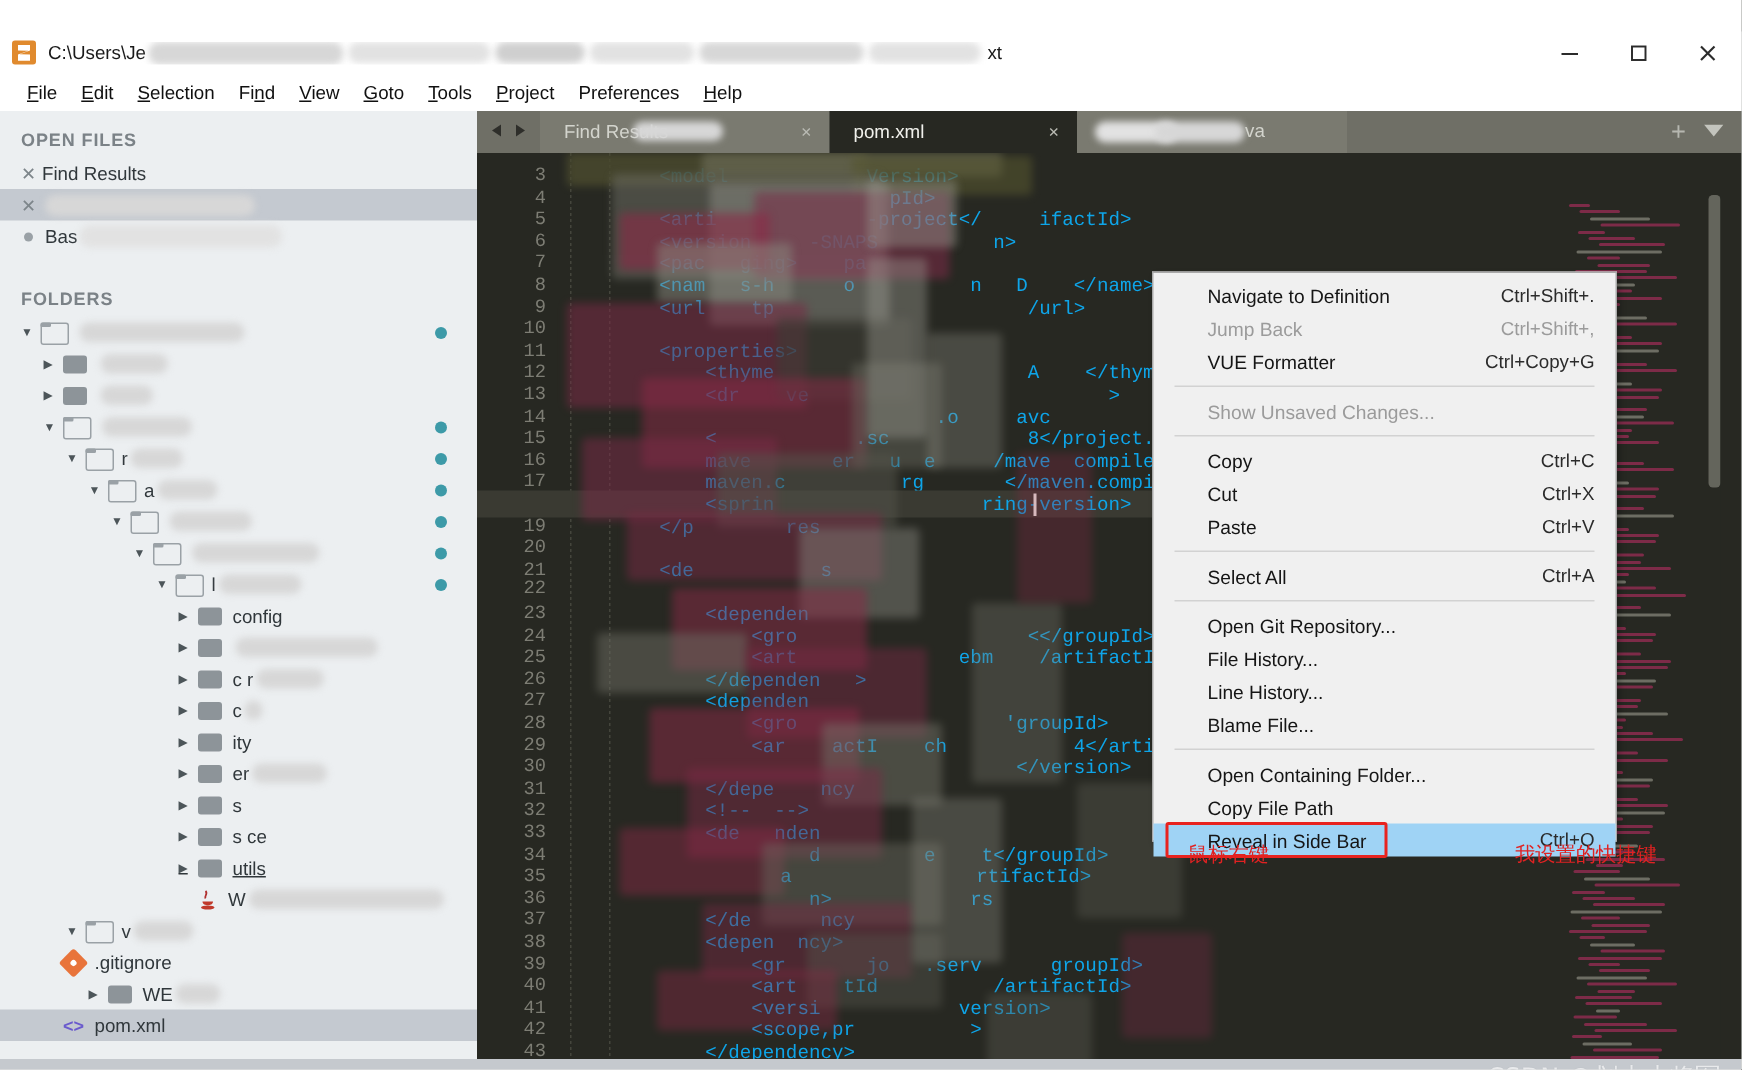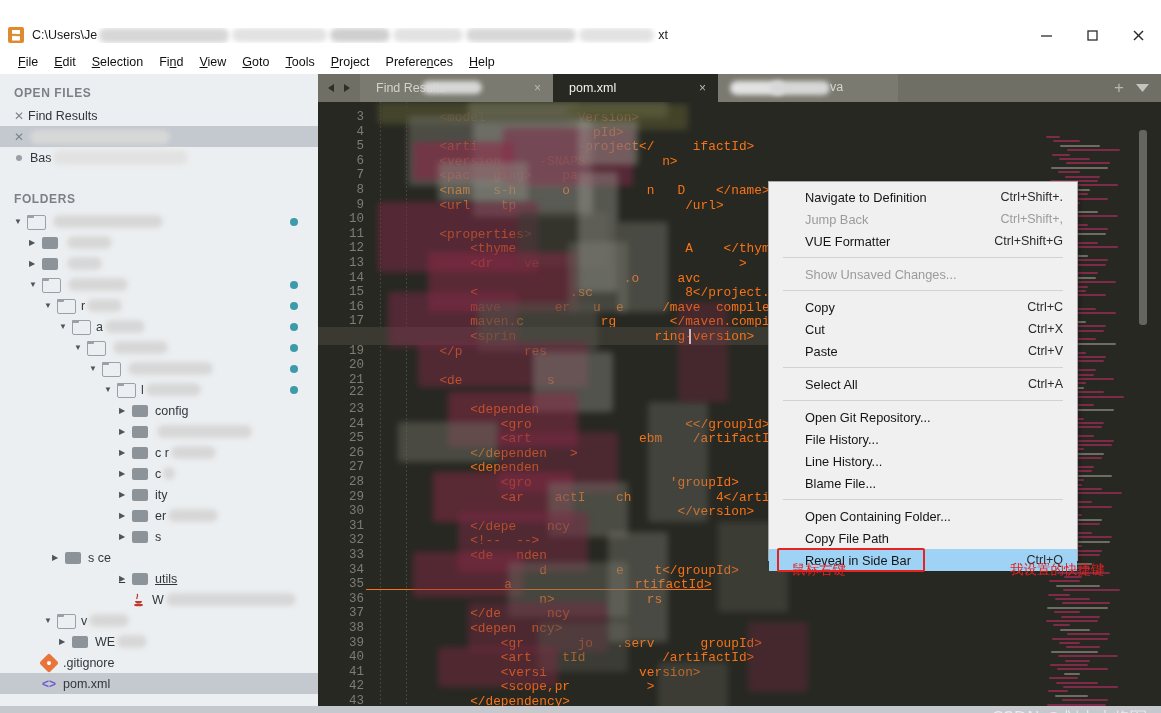--- a/index.html
+++ b/index.html
@@ -91,21 +91,21 @@
 
   .code-area { position:absolute; left:0; top:28px; width:843px; height:604px; background:#272822; overflow:hidden;}
   .gutter { position:absolute; left:0; top:0; width:60px; height:604px; }
   .gnum { position:absolute; right:14px; font-family:"Liberation Mono","DejaVu Sans Mono",monospace;
           font-size:12.5px; color:#7d7d74; }
   .gnum.cur { color:#c8c8bd; }
   .curline { position:absolute; left:0; width:783px; height:18px; background:#3a3a32; }
   .guide { position:absolute; top:0; width:1px; height:604px;
            background:repeating-linear-gradient(to bottom,#44453c 0 2px,transparent 2px 4px); }
   .codeline { position:absolute; font-family:"Liberation Mono","DejaVu Sans Mono",monospace;
-              font-size:12.8px; white-space:pre; color:#f97316; }
+              font-size:12.8px; white-space:pre; color:#0ea5e9; }
   .cursor { position:absolute; width:1.6px; height:15px; background:#f8f8f2; }
 
   
   .smear { position:absolute; border-radius:3px; filter:blur(3px); }
 
   
   .minimap { position:absolute; right:14px; top:28px; width:107px; height:604px; background:#272822; overflow:hidden;}
   .mm-line { position:absolute; height:2px; background:#7d2b48; border-radius:1px;}
   .mm-line.g { background:#6d6d63; }
   .mm-scroll { position:absolute; right:0; top:0; width:8px; height:195px; background:#8d8d84; border-radius:3px; opacity:.6;}
@@ -307,21 +307,21 @@
           <span class="arrow closed"></span>
           <span class="folder-closed"></span>
           <span>er</span>
           <span class="blur" style="width:50px;height:13px;margin-left:2px;"></span>
         </div>
         <div class="sb-row" style="padding-left: 119px;">
           <span class="arrow closed"></span>
           <span class="folder-closed"></span>
           <span>s</span>
         </div>
-        <div class="sb-row" style="padding-left: 52px;">
+        <div class="sb-row" style="padding-left: 119px;">
           <span class="arrow closed"></span>
           <span class="folder-closed"></span>
           <span>s    ce</span>
         </div>
         <div class="sb-row" style="padding-left: 119px; text-decoration: underline;">
           <span class="arrow closed"></span>
           <span class="folder-closed"></span>
           <span>utils</span>
         </div>
         <div class="sb-row" style="padding-left: 119px;">
@@ -333,30 +333,30 @@
             </svg></span>
           <span>W</span>
           <span class="blur" style="width:130px;height:13px;margin-left:2px;"></span>
         </div>
         <div class="sb-row" style="padding-left: 44px;">
           <span class="arrow open"></span>
           <span class="folder-open"></span>
           <span>v</span>
           <span class="blur" style="width:40px;height:13px;margin-left:2px;"></span>
         </div>
-        <div class="sb-row" style="padding-left: 59px;">
-          <span class="arrow closed"></span>
-          <span class="folder-closed"></span>
-          <span>WE</span>
-          <span class="blur" style="width:30px;height:13px;margin-left:2px;"></span>
-        </div>
         <div class="sb-row" style="padding-left: 29px;">
           <span class="arrow"></span>
           <span class="git-ico"></span>
           <span>.gitignore</span>
+        </div>
+        <div class="sb-row" style="padding-left: 59px;">
+          <span class="arrow closed"></span>
+          <span class="folder-closed"></span>
+          <span>WE</span>
+          <span class="blur" style="width:30px;height:13px;margin-left:2px;"></span>
         </div>
         <div class="sb-row sel2" style="padding-left: 29px;">
           <span class="arrow"></span>
           <span class="xml-ico">&lt;&gt;</span>
           <span>pom.xml</span>
         </div>
       </div>
   </div>
 
   <div class="editor-wrap">
@@ -476,21 +476,21 @@
           <div class="codeline" style="left: 60px; top: 329.2px;">                &lt;art              ebm    /artifactId&gt;</div>
           <div class="codeline" style="left: 60px; top: 343.8px;">            &lt;/dependen   &gt;</div>
           <div class="codeline" style="left: 60px; top: 358.4px;">            &lt;dependen</div>
           <div class="codeline" style="left: 60px; top: 373px;">                &lt;gro                  'groupId&gt;</div>
           <div class="codeline" style="left: 60px; top: 387.6px;">                &lt;ar    actI    ch           4&lt;/artifactId&gt;</div>
           <div class="codeline" style="left: 60px; top: 402.2px;">                                       &lt;/version&gt;</div>
           <div class="codeline" style="left: 60px; top: 416.8px;">            &lt;/depe    ncy</div>
           <div class="codeline" style="left: 60px; top: 431.4px;">            &lt;!--  --&gt;</div>
           <div class="codeline" style="left: 60px; top: 446px;">            &lt;de   nden</div>
           <div class="codeline" style="left: 60px; top: 460.6px;">                     d         e    t&lt;/groupId&gt;</div>
-          <div class="codeline" style="left: 48px; top: 475.2px; text-decoration: underline;">                  a                rtifactId&gt;</div>
+          <div class="codeline" style="left: 64px; top: 475.2px;">                  a                rtifactId&gt;</div>
           <div class="codeline" style="left: 60px; top: 489.8px;">                     n&gt;            rs</div>
           <div class="codeline" style="left: 60px; top: 504.4px;">            &lt;/de      ncy</div>
           <div class="codeline" style="left: 60px; top: 519px;">            &lt;depen  ncy&gt;</div>
           <div class="codeline" style="left: 60px; top: 533.6px;">                &lt;gr       jo   .serv      groupId&gt;</div>
           <div class="codeline" style="left: 60px; top: 548.2px;">                &lt;art    tId          /artifactId&gt;</div>
           <div class="codeline" style="left: 60px; top: 562.8px;">                &lt;versi            version&gt;</div>
           <div class="codeline" style="left: 60px; top: 577.4px;">                &lt;scope,pr          &gt;</div>
           <div class="codeline" style="left: 60px; top: 592px;">            &lt;/dependency&gt;</div>
           <div class="cursor" style="left: 371px; top: 227px;"></div>
         </div>
@@ -675,21 +675,21 @@
       <div class="ctx-item">
         <span>Navigate to Definition</span>
         <span class="acc">Ctrl+Shift+.</span>
       </div>
       <div class="ctx-item disabled">
         <span>Jump Back</span>
         <span class="acc">Ctrl+Shift+,</span>
       </div>
       <div class="ctx-item">
         <span>VUE Formatter</span>
-        <span class="acc">Ctrl+Shift+G</span>
+        <span class="acc">Ctrl+Copy+G</span>
       </div>
       <div class="ctx-sep"></div>
       <div class="ctx-item disabled">
         <span>Show Unsaved Changes...</span>
       </div>
       <div class="ctx-sep"></div>
       <div class="ctx-item">
         <span>Copy</span>
         <span class="acc">Ctrl+C</span>
       </div>

